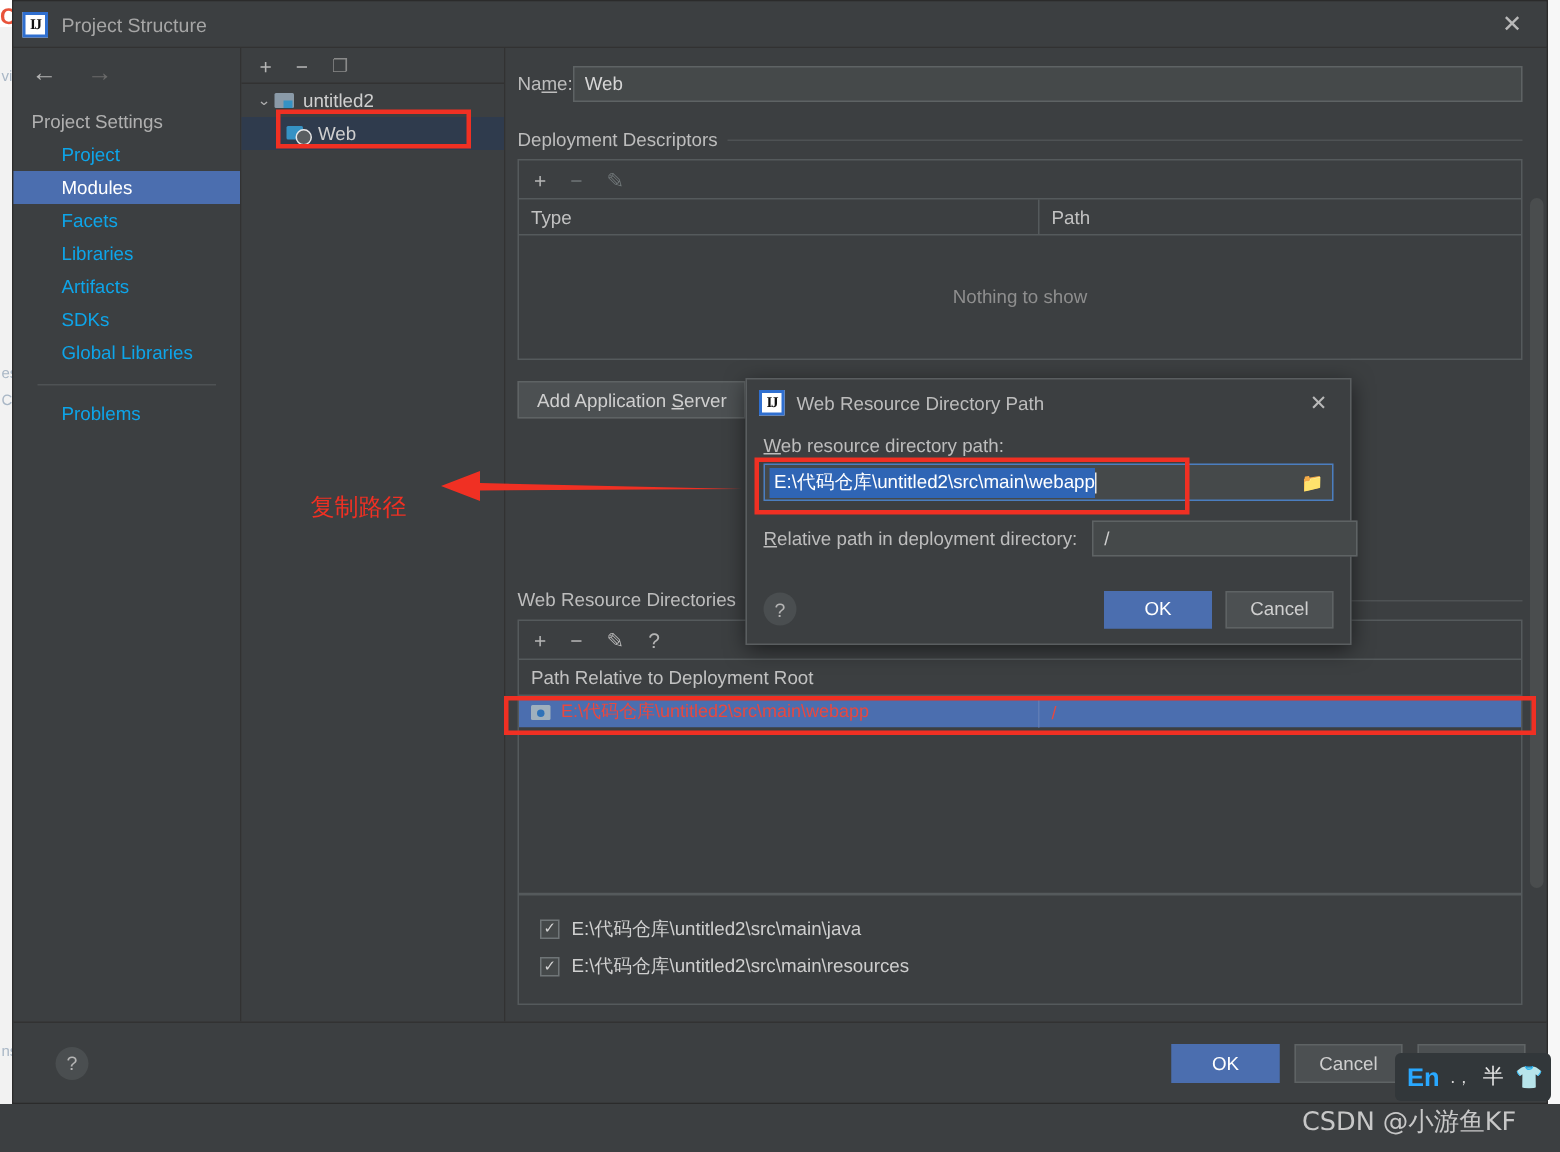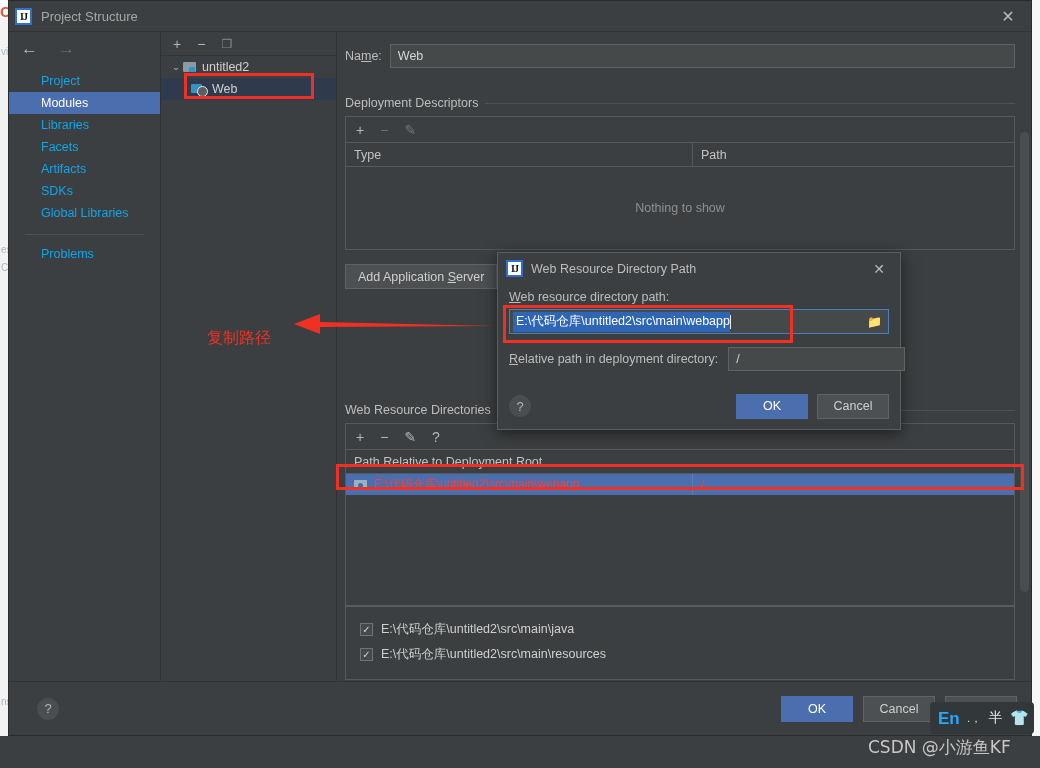--- a/index.html
+++ b/index.html
@@ -113,21 +113,21 @@
   }
   .tree-leaf-indent { width: 30px; flex: 0 0 30px; }
 
   
   .content {
     flex: 1; background: #3c3f41; position: relative; min-width: 0;
     padding: 0 0 0 0; overflow: hidden;
   }
   .content-inner { padding: 12px 16px 0 8px; }
 
-  .name-row { display: flex; align-items: center; gap: 8px; margin-bottom: 28px; }
+  .name-row { display: flex; align-items: center; gap: 0; margin-bottom: 18px; }
   .name-label { font-size: 12.5px; color: #bdbdbd; white-space: nowrap; }
   .name-label u { text-decoration: underline; }
   .name-input {
     flex: 1; height: 24px; background: #45494a; border: 1px solid #5e6364;
     color: #d6d6d6; font-size: 12.5px; padding: 0 7px;
     font-family: "Liberation Sans", sans-serif;
   }
 
   .section-title-row { display: flex; align-items: center; gap: 7px; margin-bottom: 6px; }
   .section-title { font-size: 12.5px; color: #bdbdbd; white-space: nowrap; }
@@ -338,24 +338,25 @@
     <div class="title-sep"></div>
 
     <div class="body-row">
 
       <div class="nav">
         <div class="nav-arrows">
           <span class="nav-arrow">←</span>
           <span class="nav-arrow disabled">→</span>
         </div>
         <div class="nav-list">
+          <div class="nav-group">Project Settings</div>
           <div class="nav-item">Project</div>
           <div class="nav-item selected">Modules</div>
+          <div class="nav-item">Facets</div>
           <div class="nav-item">Libraries</div>
-          <div class="nav-item">Facets</div>
           <div class="nav-item">Artifacts</div>
           <div class="nav-item">SDKs</div>
           <div class="nav-item">Global Libraries</div>
           <div class="nav-divider"></div>
           <div class="nav-item">Problems</div>
         </div>
       </div>
 
       <div class="tree-panel">
         <div class="tree-toolbar">

